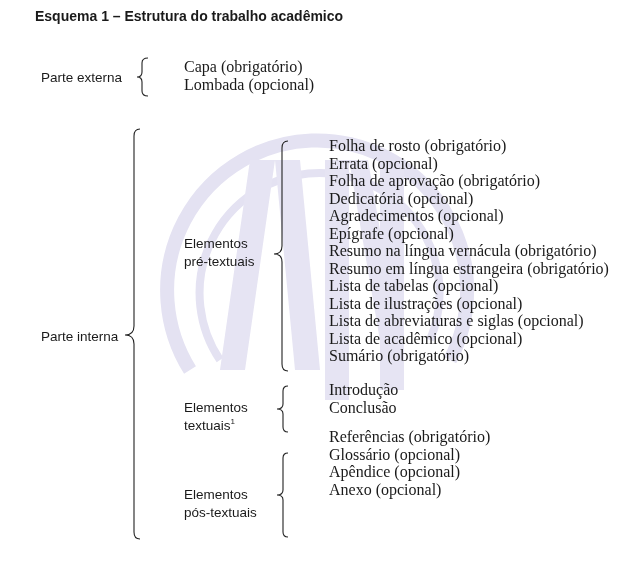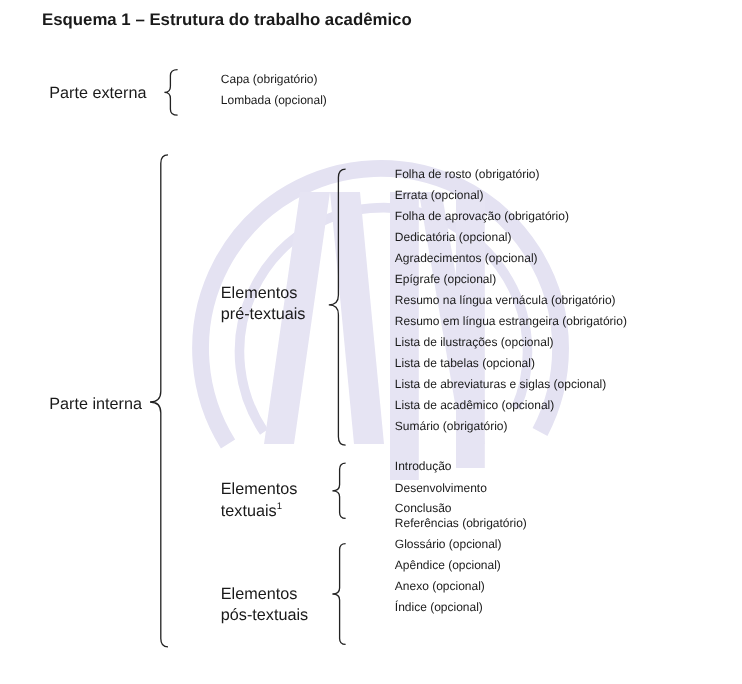--- a/index.html
+++ b/index.html
@@ -1,21 +1,21 @@
 <!DOCTYPE html>
 <html><head>
 <meta charset="utf-8">
 <style>
   html,body{margin:0;padding:0;background:#ffffff;}
   body{width:618px;height:570px;position:relative;overflow:hidden;
        font-family:"Liberation Sans","DejaVu Sans",sans-serif;color:#1a1a1a;}
   .abs{position:absolute;white-space:nowrap;padding-left:19px;}
   .title{left:16px;top:8px;font-size:14px;font-weight:bold;color:#1a1a1a;}
   .lbl{font-size:13.5px;line-height:17.5px;}
-  .list{font-size:10px;line-height:17.5px;}
+  .list{font-size:16px;line-height:17.5px;font-family:Liberation Serif, serif;}
   .list div{height:17.5px;}
   .brace{position:absolute;}
   .watermark{position:absolute;left:150px;top:120px;}
   sup{font-size:8px;vertical-align:6px;line-height:0;}
 </style>
 </head>
 <body>
 
 <svg class="watermark" width="330" height="330" viewBox="0 0 330 330">
   <g fill="none" stroke="#e4e2f2" stroke-width="14">
@@ -56,46 +56,44 @@
 </svg>
 <div class="abs list" style="left:310px;top:137px;">
   <div>Folha de rosto (obrigatório)</div>
   <div>Errata (opcional)</div>
   <div>Folha de aprovação (obrigatório)</div>
   <div>Dedicatória (opcional)</div>
   <div>Agradecimentos (opcional)</div>
   <div>Epígrafe (opcional)</div>
   <div>Resumo na língua vernácula (obrigatório)</div>
   <div>Resumo em língua estrangeira (obrigatório)</div>
+  <div>Lista de tabelas (opcional)</div>
   <div>Lista de ilustrações (opcional)</div>
-  <div>Lista de tabelas (opcional)</div>
   <div>Lista de abreviaturas e siglas (opcional)</div>
   <div>Lista de acadêmico (opcional)</div>
   <div>Sumário (obrigatório)</div>
 </div>
 
 <div class="abs lbl" style="left:165px;top:399px;">
   <div>Elementos</div>
   <div><span>textuais</span><sup>1</sup></div>
 </div>
 <svg class="brace" style="left:276px;top:385px;" width="14" height="48" viewBox="0 0 14 48">
   <path d="M12 1 Q7 1 7 6 L7 19 Q7 24 1 24 Q7 24 7 29 L7 42 Q7 47 12 47" fill="none" stroke="#222" stroke-width="1.1"></path>
 </svg>
 <div class="abs list" style="left:310px;top:381px;">
   <div>Introdução</div>
-  <div>Desenvolvimento</div>
   <div>Conclusão</div>
 </div>
 
 <div class="abs lbl" style="left:165px;top:486px;">
   <div>Elementos</div>
   <div>pós-textuais</div>
 </div>
 <svg class="brace" style="left:276px;top:452px;" width="14" height="86" viewBox="0 0 14 86">
   <path d="M12 1 Q7 1 7 6 L7 38 Q7 43 1 43 Q7 43 7 48 L7 80 Q7 85 12 85" fill="none" stroke="#222" stroke-width="1.1"></path>
 </svg>
 <div class="abs list" style="left:310px;top:428px;">
   <div>Referências (obrigatório)</div>
   <div>Glossário (opcional)</div>
   <div>Apêndice (opcional)</div>
   <div>Anexo (opcional)</div>
-  <div>Índice (opcional)</div>
 </div>
 
 </body></html>

